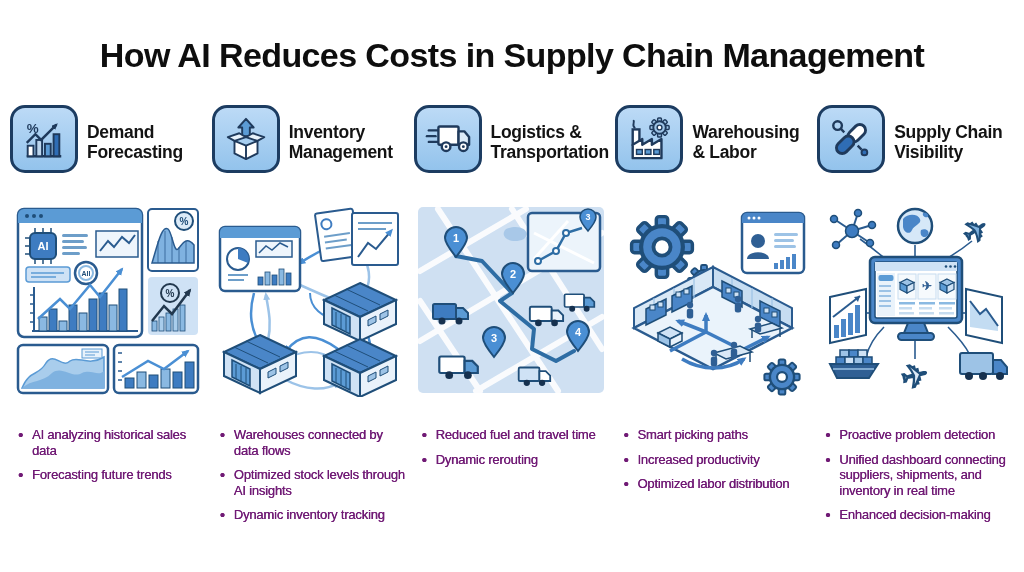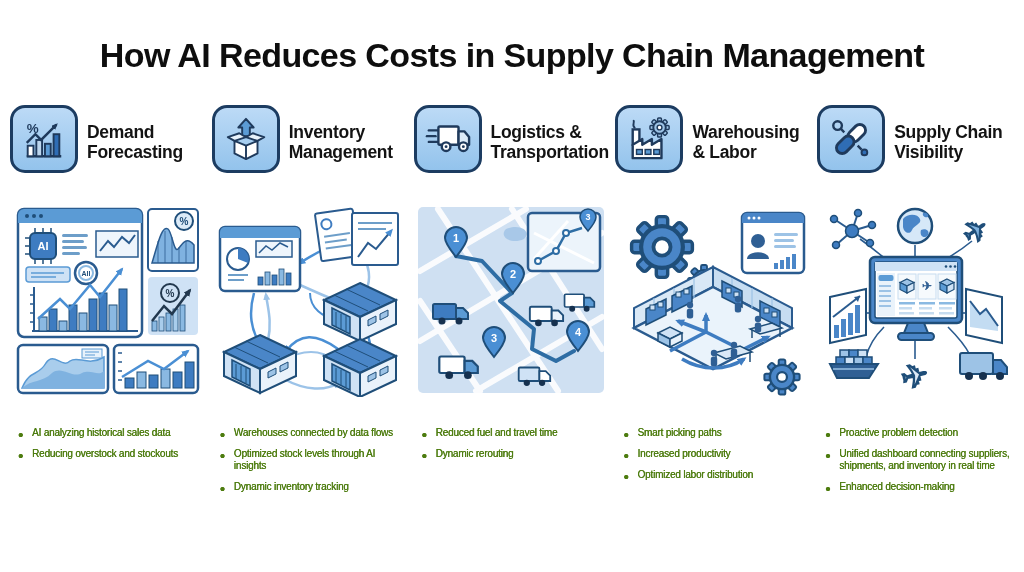--- a/index.html
+++ b/index.html
@@ -9,22 +9,22 @@
   .title { text-align:center; font-size:34px; font-weight:bold; letter-spacing:-0.6px; color:#0e0e0e; padding-top:36px; }
   .grid { display:grid; grid-template-columns:repeat(5,1fr); gap:5px; padding:0 10px; margin-top:28px; }
   .col { min-width:0; }
   .col-header { display:flex; align-items:center; gap:9px; height:72px; }
   .icon-box { width:68px; height:68px; flex:none; border-radius:15px;
               background:linear-gradient(180deg,#bcdaf6 0%,#93c3ec 100%);
               border:3px solid #1c3c61; display:flex; align-items:center; justify-content:center; }
   .col-label { font-weight:bold; font-size:17.5px; line-height:1.12; letter-spacing:-0.3px; white-space:nowrap; color:#131313;margin-top:8px; }
   .illus { margin-top:26px; height:196px; display:flex; justify-content:center; }
   .bullets { list-style:none; margin-top:30px; padding:0 0 0 8px; }
-  .bullets li { position:relative; font-size:10px; line-height:1.2; margin-bottom:9px; padding-left:14px;
-                color:#4d7c0f; text-shadow:0.3px 0 0 currentColor; letter-spacing:-0.2px; }
+  .bullets li { position:relative; font-size:13px; line-height:1.2; margin-bottom:9px; padding-left:14px;
+                color:#701a75; text-shadow:0.3px 0 0 currentColor; letter-spacing:-0.2px; }
   .bullets li::before { content:"\2022"; position:absolute; left:0; top:-1px; font-size:15px; }
   svg text { font-family:"Liberation Sans",sans-serif; font-weight:bold; }
 </style>
 </head>
 <body>
 
 <div class="page">
 
   <div class="title">How AI Reduces Costs in Supply Chain Management</div>
 
@@ -170,21 +170,21 @@
               <rect x="149" y="168" width="9" height="19" fill="#8ab9e2"></rect>
             <rect x="161" y="171" width="9" height="16" fill="#3e7cc1"></rect>
               <rect x="173" y="161" width="9" height="26" fill="#3e7cc1"></rect>
           </g>
           <polyline points="110,176 136,160 152,168 176,150" fill="none" stroke="#4a8fd4" stroke-width="2.5" marker-end="url(#ah-d1)"></polyline>
         </svg>
       </div>
 
       <ul class="bullets">
         <li>AI analyzing historical sales data</li>
-        <li>Reducing overstock and stockouts</li>
+        <li>Forecasting future trends</li>
       </ul>
     </div>
 
     <div class="col">
       <div class="col-header">
         <div class="icon-box">
           <svg width="46" height="46" viewBox="0 0 48 48">
             <polygon points="24,3 32,12 28,12 28,21 20,21 20,12 16,12" fill="#5b9bd5" stroke="#1f3a5c" stroke-width="2" stroke-linejoin="round"></polygon>
             <polygon points="12,26 24,31 36,26 36,39 24,45 12,39" fill="#ffffff" stroke="#1f3a5c" stroke-width="2" stroke-linejoin="round"></polygon>
             <polygon points="12,26 5,22 17,18 24,22" fill="#e8f2fb" stroke="#1f3a5c" stroke-width="2" stroke-linejoin="round"></polygon>

